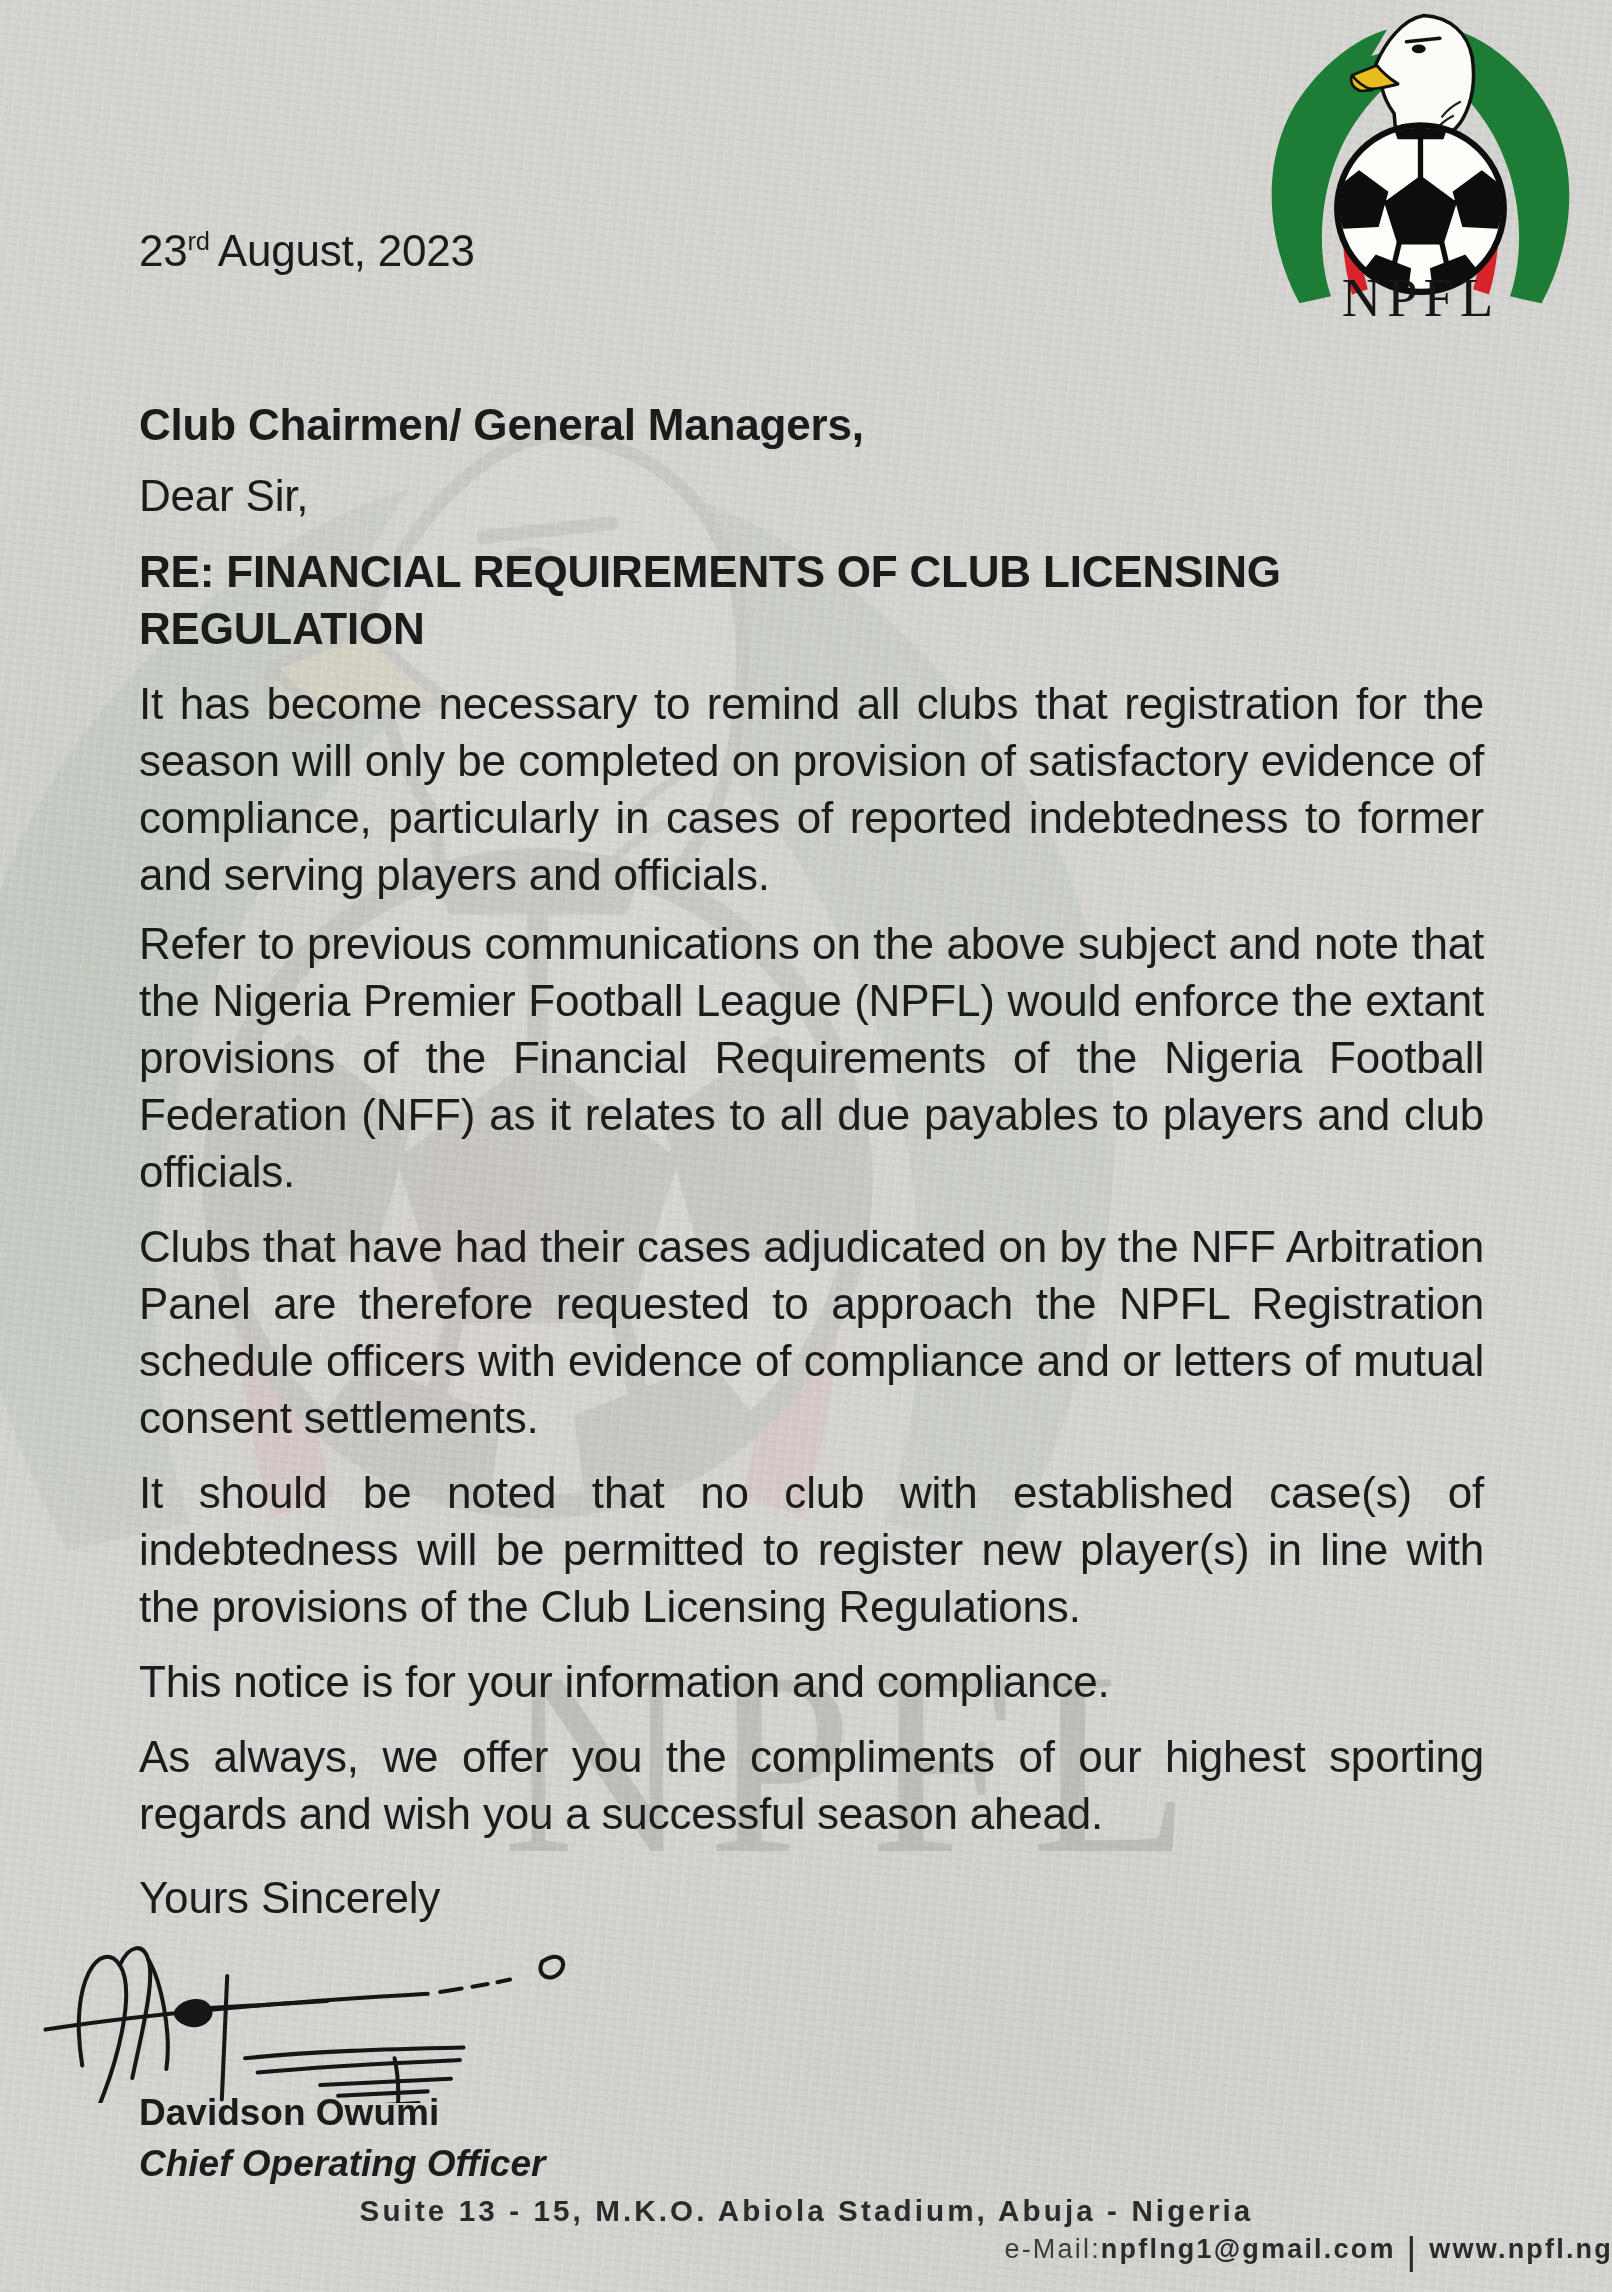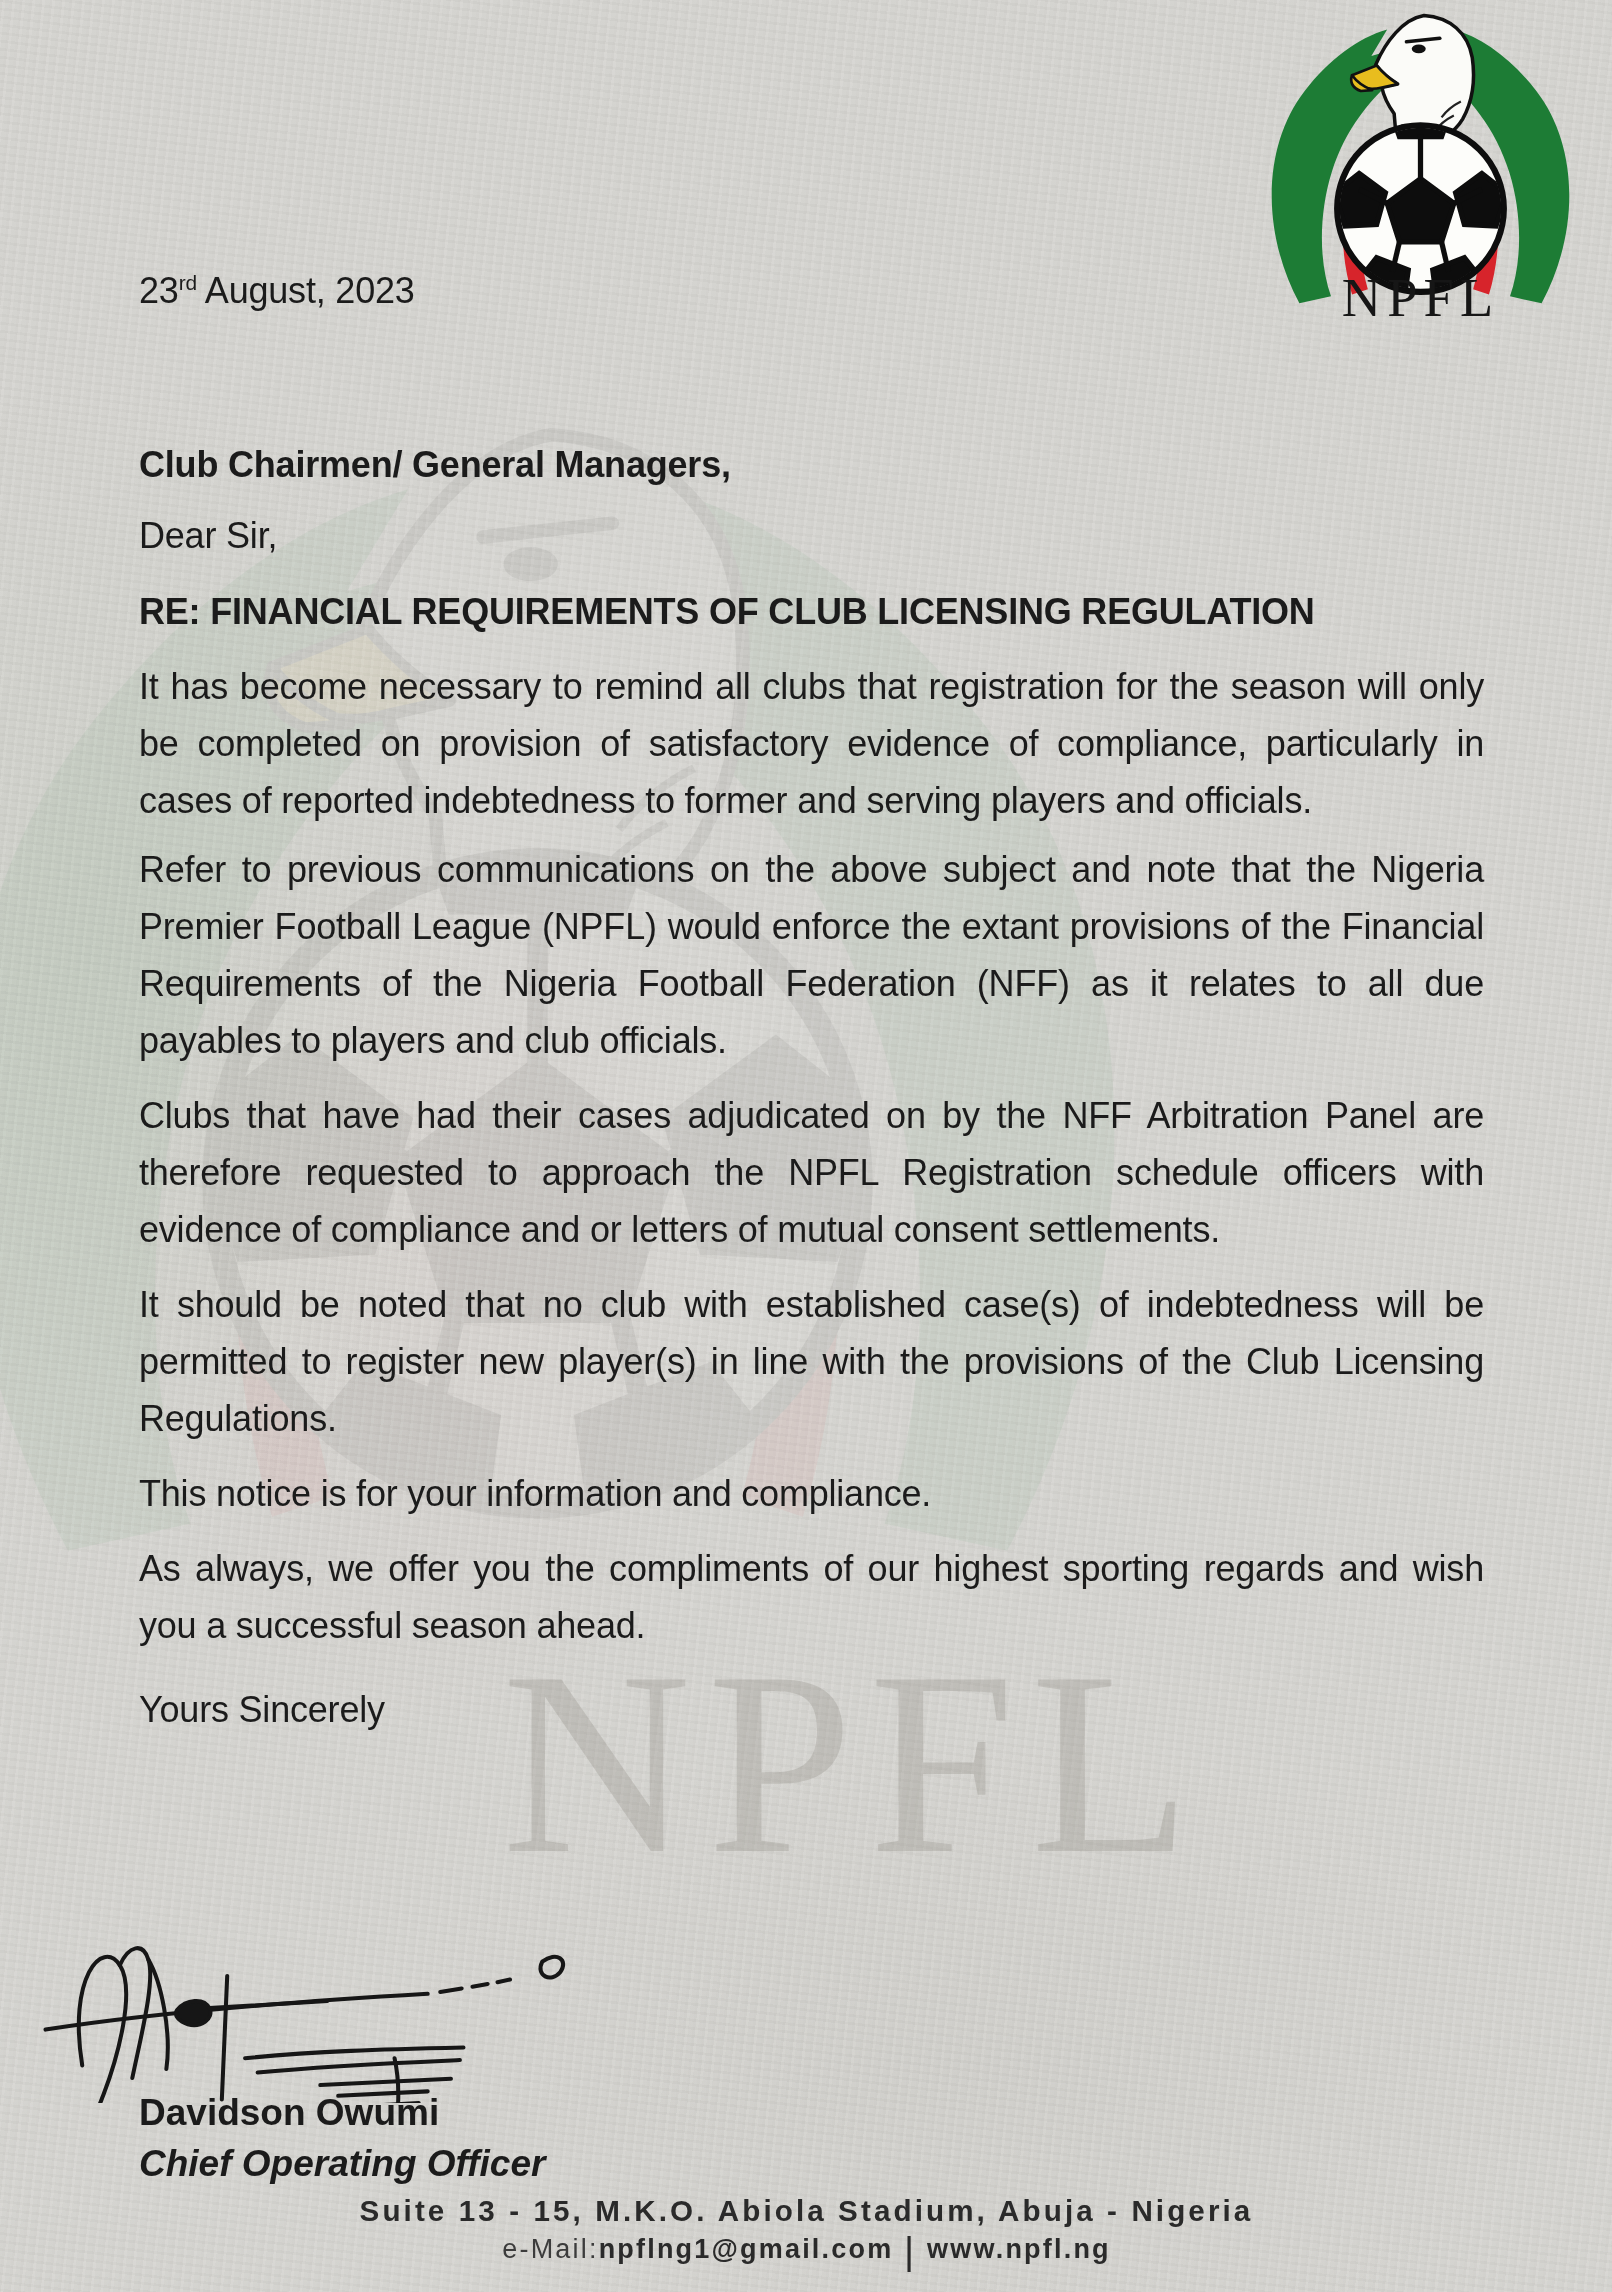--- a/index.html
+++ b/index.html
@@ -23,41 +23,41 @@
     position:absolute;left:502px;top:1632px;
     font-family:"Liberation Serif", serif;
     font-size:262px;line-height:1;letter-spacing:16px;
     color:#6f6a60;opacity:0.20;pointer-events:none;
   }
   
   .logo{position:absolute;left:1245px;top:5.4px;width:351px;}
   
   .content{
     position:absolute;left:139px;top:222px;width:1345px;
-    font-size:36px;line-height:57px;letter-spacing:-0.2px;margin-top:40px;
+    font-size:44px;line-height:57px;letter-spacing:-0.2px;
   }
   .content p{margin:0;}
   .date{margin:0;}
   .date sup{font-size:0.58em;vertical-align:super;line-height:0;}
   .date .rest{margin-left:8px;}
   .addr1{font-weight:700;margin-top:117px !important;}
   .addr2{margin-top:12.5px !important;}
   .salute{margin-top:14.3px !important;}
   .subject{font-weight:700;margin-top:19px !important;}
   .para{text-align:justify;margin-top:18px !important;}
   .para.first{margin-top:11.6px !important;}
   .closing{margin-top:27px !important;}
   
   .signature{position:absolute;left:41px;top:1924px;}
   .sig-name{position:absolute;left:139px;top:2089px;font-size:37px;font-weight:700;line-height:1.3;}
   .sig-title{position:absolute;left:139px;top:2140px;font-size:37px;font-weight:700;font-style:italic;line-height:1.3;}
   
   .footer{position:absolute;left:0;right:0;top:2194px;text-align:center;color:#2a2a2a;}
   .footer-line1{font-weight:700;font-size:29.6px;letter-spacing:3.1px;}
-  .footer-line2{font-size:27px;letter-spacing:2.2px;margin-top:6.3px;}
+  .footer-line2{font-size:27px;letter-spacing:2.2px;margin-top:6.3px;text-align:right;}
   .footer-line2 .lbl{font-weight:400;color:#3c3c3c;}
   .footer-line2 .eml{font-weight:700;}
   .footer-line2 .sep{display:inline-block;font-weight:300;font-size:39px;vertical-align:-5.4px;margin:0 10.7px;line-height:0;}
   .footer-line2 .web{font-weight:700;}
 </style>
 </head>
 <body>
 
 <div class="page">
 

